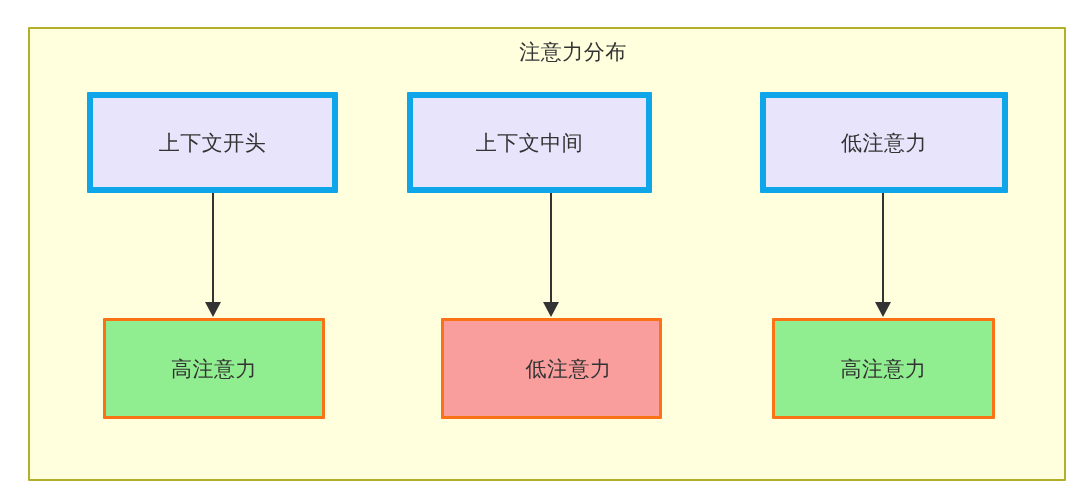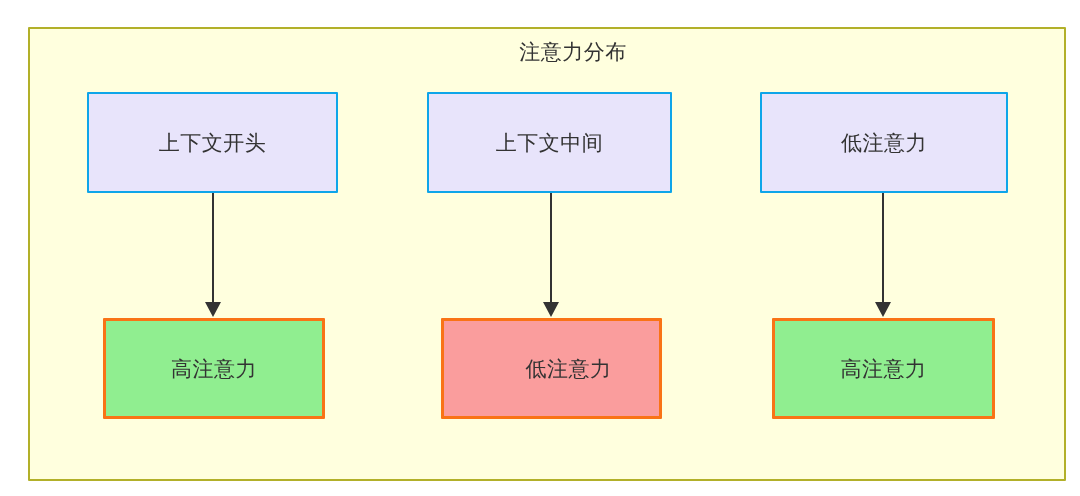--- a/index.html
+++ b/index.html
@@ -61,27 +61,27 @@
     font-size: 21px;
     line-height: 26px;
     color: #333333;
     letter-spacing: 0.5px;
     white-space: nowrap;
   }
 
   
   .node-context {
     background: #e8e4fb;
-    border: 2px solid #0ea5e9;
+    border: 6px solid #0ea5e9;
     border-radius: 1px;
     top: 92px;
     height: 101px;
   }
   .ctx-1 { left: 87px;  width: 251px; }
-  .ctx-2 { left: 427px; width: 245px; justify-content: center; }
+  .ctx-2 { left: 407px; width: 245px; justify-content: center; }
   .ctx-3 { left: 760px; width: 248px; }
 
   
   .node-attention {
     border: 3px solid #f97316;
     border-radius: 1px;
     top: 318px;
     height: 101px;
   }
   .att-1 { left: 103px; width: 222px; }

